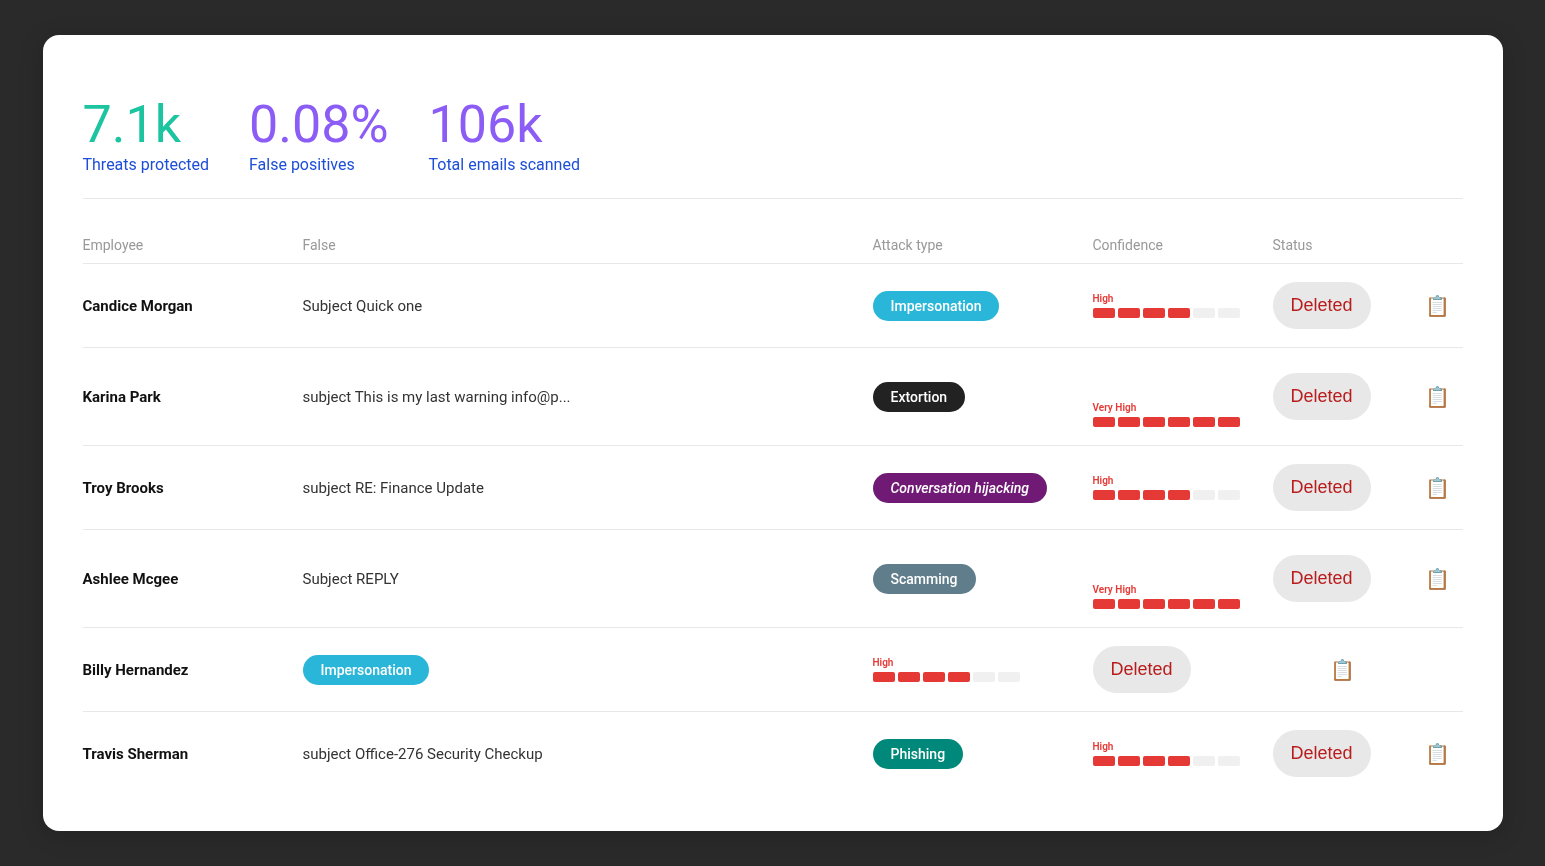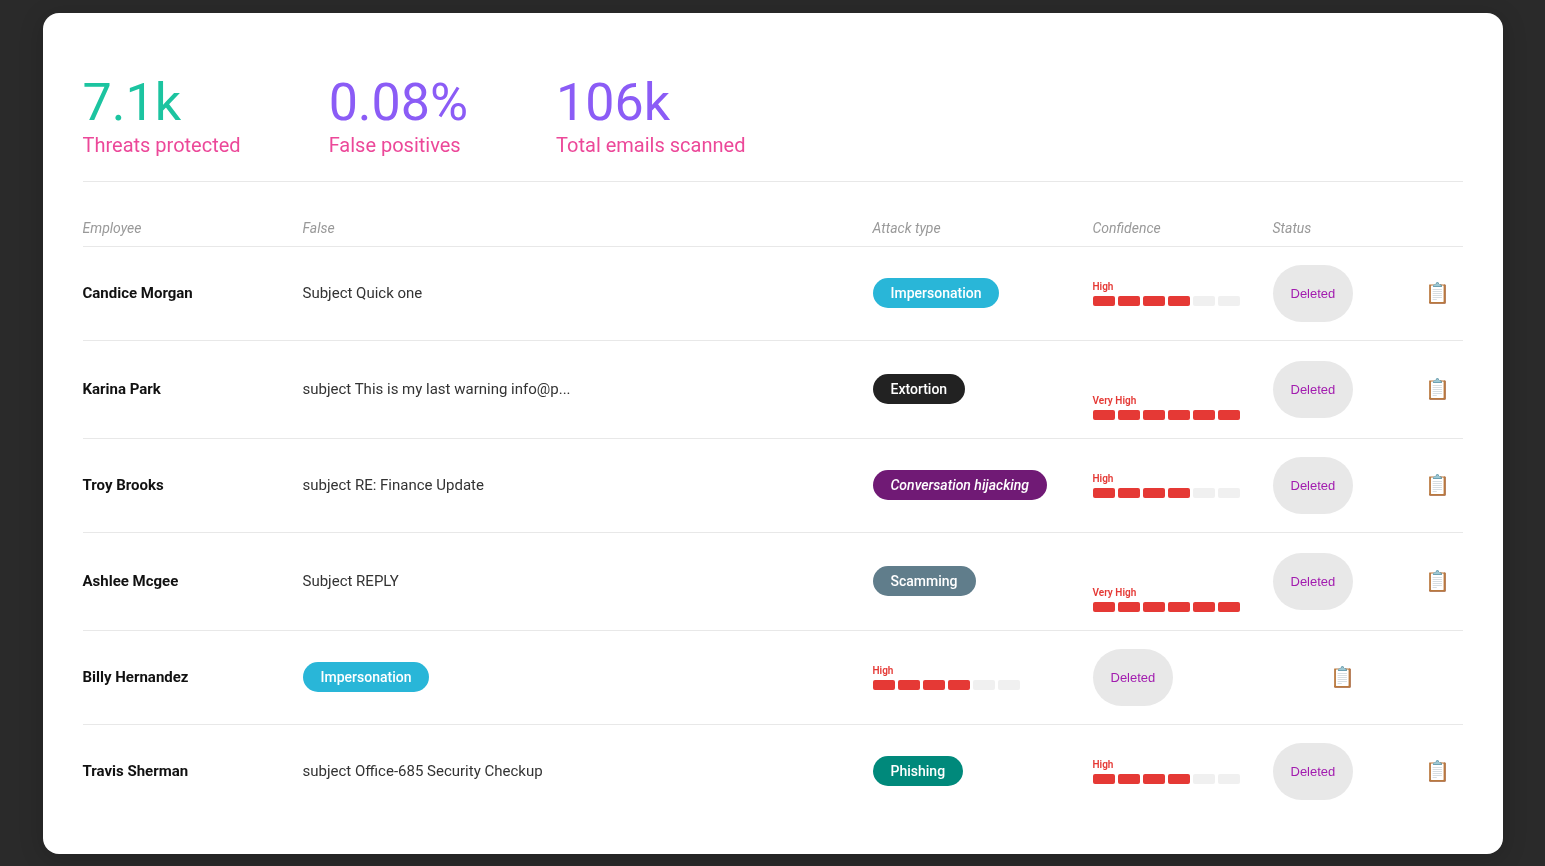--- a/index.html
+++ b/index.html
@@ -24,46 +24,45 @@
       color: #111;
       margin-bottom: 6px;
     }
     .card-subtitle {
       font-size: 14px;
       color: #888;
       margin-bottom: 28px;
     }
     .stats-row {
       display: flex;
-      gap: 88px;
+      gap: 40px;
       margin-bottom: 28px;
       padding-bottom: 24px;
       border-bottom: 1.5px solid #e8e8e8;
     }
     .stat-item {}
     .stat-value {
       font-size: 52px;
       font-weight: 400;
       color: #8b5cf6;
       line-height: 1;
     }
     .stat-value.teal { color: #1cc4a0; }
     .stat-label {
-      font-size: 20px;
-      color: #ec4899;
+      font-size: 16px;
+      color: #1d4ed8;
       margin-top: 4px;
     }
     .table-container { width: 100%; }
     .table-header {
       display: grid;
       grid-template-columns: 220px 1fr 220px 180px 140px 50px;
       padding: 10px 0 10px 0;
       border-bottom: 1.5px solid #e8e8e8;
       margin-bottom: 0;
-      font-style: italic;
     }
     .table-header-cell {
       font-size: 14px;
       color: #999;
       font-weight: 400;
     }
     .table-row {
       display: grid;
       grid-template-columns: 220px 1fr 220px 180px 140px 50px;
       align-items: center;
@@ -108,25 +107,25 @@
     }
     .bar-block {
       width: 22px;
       height: 10px;
       border-radius: 2px;
     }
     .bar-filled { background: #e53935; }
     .bar-empty { background: #f0f0f0; }
     .status-btn {
       display: inline-block;
-      padding: 21px 18px;
+      padding: 13px 18px;
       border-radius: 999px;
       background: #e8e8e8;
-      color: #a21caf;
-      font-size: 13px;
+      color: #b91c1c;
+      font-size: 18px;
       border: none;
       cursor: pointer;
     }
     .action-icon {
       font-size: 20px;
       color: #aaa;
       cursor: pointer;
       text-align: center;
     }
   </style>
@@ -249,21 +248,21 @@
               <div class="bar-block bar-filled"></div>
               <div class="bar-block bar-empty"></div>
               <div class="bar-block bar-empty"></div>
             </div>
           </div>
           <div><button class="status-btn">Deleted</button></div>
           <div class="action-icon">📋</div>
         </div>
         <div class="table-row">
           <div class="employee-name">Travis Sherman</div>
-          <div class="email-text">subject Office-685 Security Checkup</div>
+          <div class="email-text">subject Office-276 Security Checkup</div>
           <div><span class="attack-badge badge-phishing">Phishing</span></div>
           <div class="confidence-cell">
             <div class="confidence-level high">High</div>
             <div class="bar-track">
               <div class="bar-block bar-filled"></div>
               <div class="bar-block bar-filled"></div>
               <div class="bar-block bar-filled"></div>
               <div class="bar-block bar-filled"></div>
               <div class="bar-block bar-empty"></div>
               <div class="bar-block bar-empty"></div>

